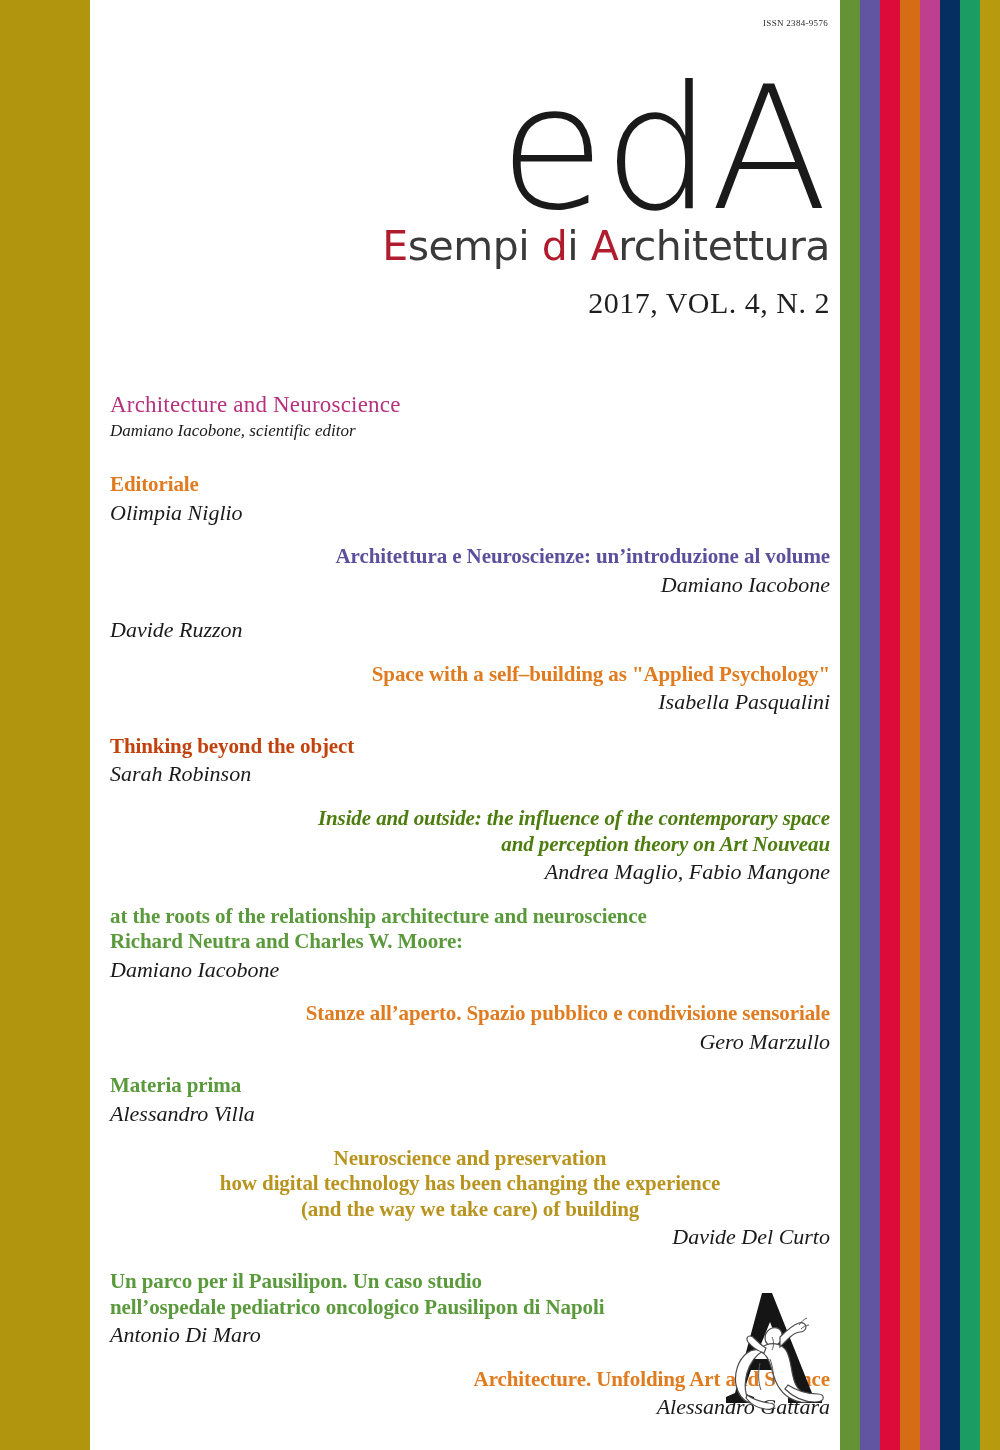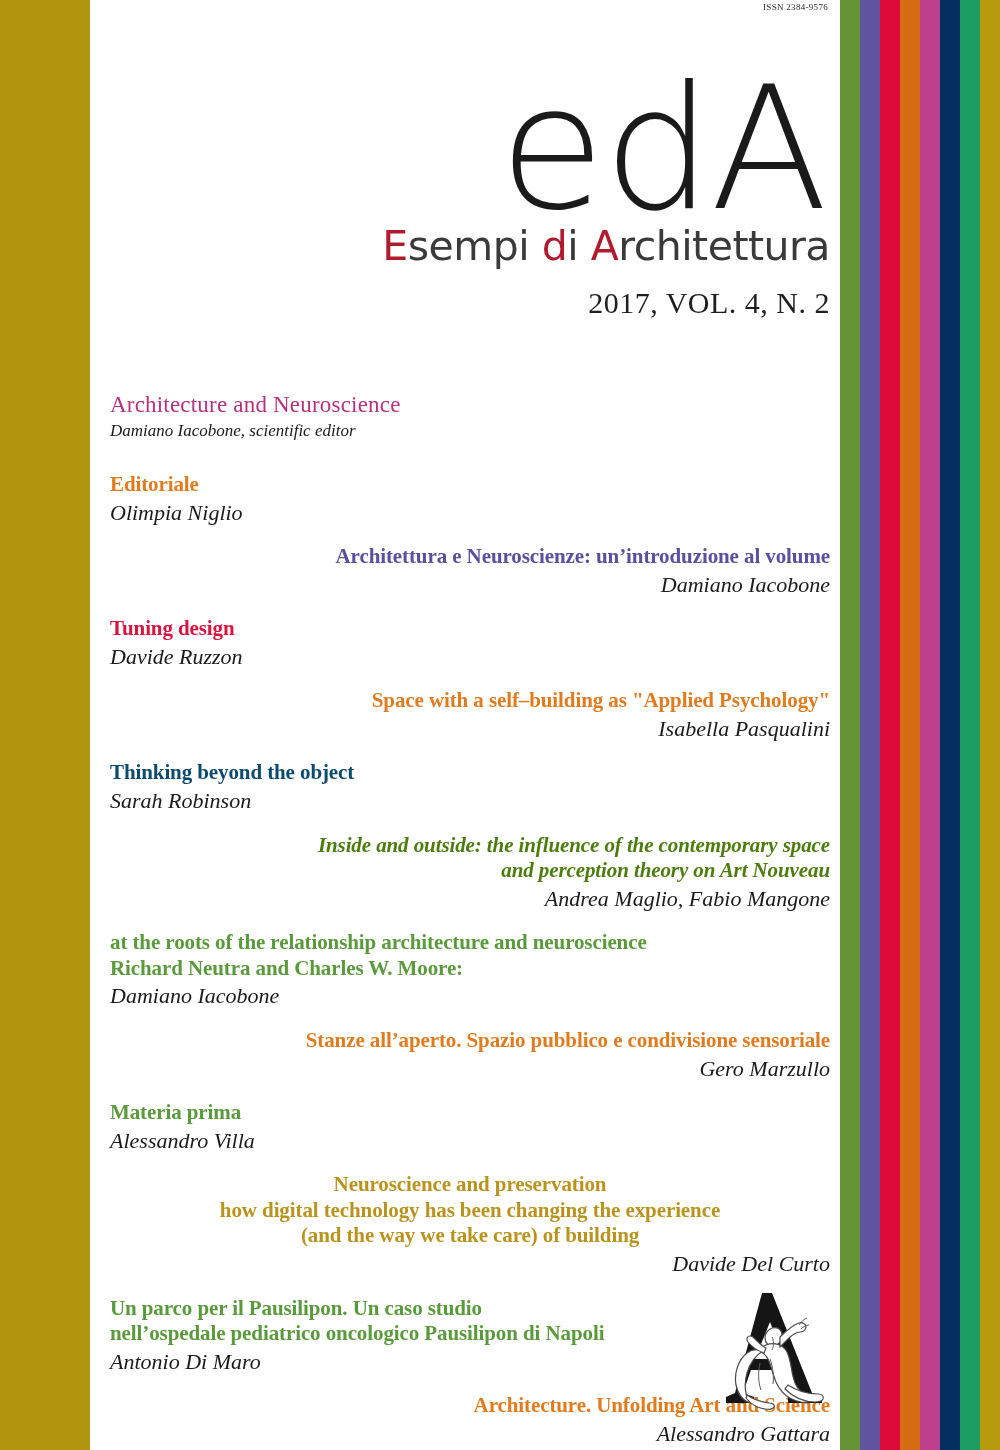--- a/index.html
+++ b/index.html
@@ -29,21 +29,21 @@
     left: 840px; top: 0;
     width: 160px; height: 1450px;
     display: flex;
   }
   #right-stripes .stripe { flex: 1 1 0; height: 100%; }
 
   
   #issn {
     position: absolute;
     right: 172px;
-    top: 2px;
+    top: 18px;
     font-family: "Liberation Serif", serif;
     font-size: 9px;
     letter-spacing: .3px;
     color: #2a2a2a;
     white-space: nowrap;
   }
 
   
   #masthead {
     position: absolute;
@@ -174,33 +174,30 @@
         </div>
         <div class="entry-author">Olimpia Niglio</div>
       </div>
       <div class="entry right">
         <div class="entry-title" style="color: rgb(91, 79, 158);">
           <span class="ln">Architettura e Neuroscienze: un’introduzione al volume</span>
         </div>
         <div class="entry-author">Damiano Iacobone</div>
       </div>
       <div class="entry left">
-        <div class="entry-title" style="color: rgb(216, 20, 63);">
-          <span class="ln">Tuning design</span>
-        </div>
         <div class="entry-author">Davide Ruzzon</div>
       </div>
       <div class="entry right">
         <div class="entry-title" style="color: rgb(224, 123, 32);">
           <span class="ln">Space with a self–building as "Applied Psychology"</span>
         </div>
         <div class="entry-author">Isabella Pasqualini</div>
       </div>
       <div class="entry left">
-        <div class="entry-title" style="color: #0c4a6e;">
+        <div class="entry-title" style="color: #c2410c;">
           <span class="ln">Thinking beyond the object</span>
         </div>
         <div class="entry-author">Sarah Robinson</div>
       </div>
       <div class="entry right">
         <div class="entry-title" style="color: #4d7c0f; font-style: italic;">
           <span class="ln">Inside and outside: the influence of the contemporary space</span>
           <span class="ln">and perception theory on Art Nouveau</span>
         </div>
         <div class="entry-author">Andrea Maglio, Fabio Mangone</div>

